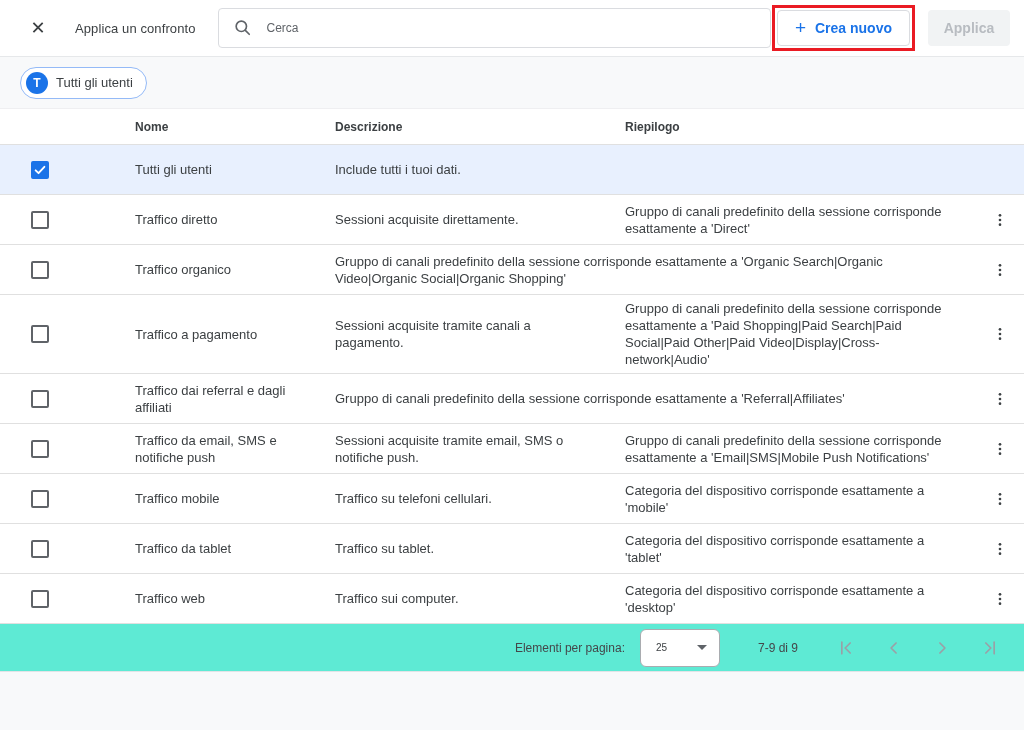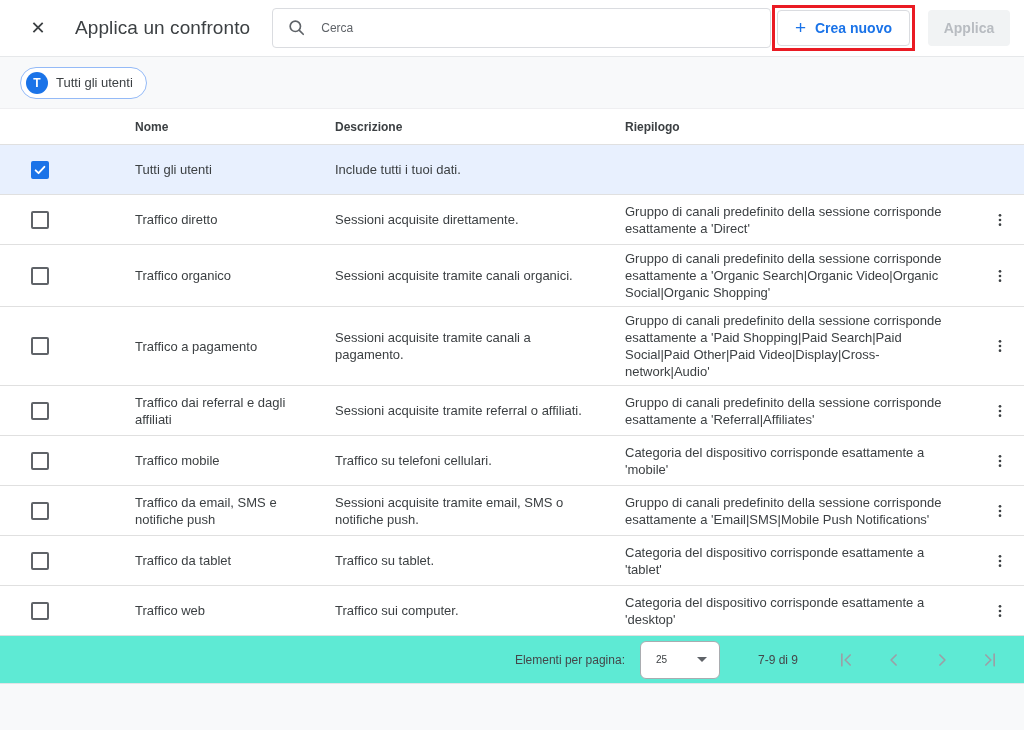--- a/index.html
+++ b/index.html
@@ -4,21 +4,21 @@
 <style>
   * { margin:0; padding:0; box-sizing:border-box; }
   html,body { width:1024px; height:730px; overflow:hidden; background:#fff;
     font-family:"Liberation Sans","DejaVu Sans",sans-serif; color:#3c4043; }
   .app { width:1024px; height:730px; display:flex; flex-direction:column; background:#fff; }
 
   
   .topbar { height:57px; flex:0 0 57px; display:flex; align-items:center; border-bottom:1px solid #e6e8ea; background:#fff; }
   .close-btn { width:24px; height:24px; margin-left:26px; display:flex; align-items:center; justify-content:center;
     font-size:18px; color:#3c4043; cursor:pointer; }
-  .title { font-size:19px; margin-left:25px; white-space:nowrap; color:#3c4043; letter-spacing:.1px; }
+  .title { font-size:13px; margin-left:25px; white-space:nowrap; color:#3c4043; letter-spacing:.1px; }
   .searchbox { flex:1; height:40px; margin-left:22px; border:1px solid #dadce0; border-radius:4px;
     display:flex; align-items:center; padding:0 14px; background:#fff; }
   .searchbox svg { flex:0 0 auto; }
   .searchbox input { border:none; outline:none; flex:1; margin-left:14px; font-size:12px;
     font-family:"Liberation Sans","DejaVu Sans",sans-serif; color:#3c4043; background:transparent; }
   .searchbox input::placeholder { color:#5f6368; }
   .annotation-box { border:3px solid #ea1b23; padding:2px; margin-left:1px; flex:0 0 auto; }
   .create-btn { height:36px; padding:0 17px; background:#fff; border:1px solid #dadce0; border-radius:4px;
     display:flex; align-items:center; gap:9px; color:#1a73e8; font-size:14px; font-weight:bold; cursor:pointer; }
   .create-btn .plus { font-size:19px; font-weight:normal; line-height:1; margin-top:-2px; }
@@ -146,21 +146,20 @@
     </div>
   </div>
 
   <div class="row">
     <div class="col-check">
       <div class="cb">
         
       </div>
     </div>
     <div class="col-name">Traffico organico</div>
-    <div class="col-desc">Sessioni acquisite tramite canali organici.</div>
     <div class="col-sum">Gruppo di canali predefinito della sessione corrisponde esattamente a 'Organic Search|Organic Video|Organic Social|Organic Shopping'</div>
     <div class="col-menu">
       <div class="menu-btn">
         <svg width="16" height="16" viewBox="0 0 24 24">
           <circle cx="12" cy="5" r="2" fill="#3c4043"></circle>
           <circle cx="12" cy="12" r="2" fill="#3c4043"></circle>
           <circle cx="12" cy="19" r="2" fill="#3c4043"></circle>
         </svg>
       </div>
     </div>
@@ -186,62 +185,61 @@
     </div>
   </div>
 
   <div class="row">
     <div class="col-check">
       <div class="cb">
         
       </div>
     </div>
     <div class="col-name">Traffico dai referral e dagli affiliati</div>
-    <div class="col-desc">Sessioni acquisite tramite referral o affiliati.</div>
     <div class="col-sum">Gruppo di canali predefinito della sessione corrisponde esattamente a 'Referral|Affiliates'</div>
+    <div class="col-menu">
+      <div class="menu-btn">
+        <svg width="16" height="16" viewBox="0 0 24 24">
+          <circle cx="12" cy="5" r="2" fill="#3c4043"></circle>
+          <circle cx="12" cy="12" r="2" fill="#3c4043"></circle>
+          <circle cx="12" cy="19" r="2" fill="#3c4043"></circle>
+        </svg>
+      </div>
+    </div>
+  </div>
+
+  <div class="row">
+    <div class="col-check">
+      <div class="cb">
+        
+      </div>
+    </div>
+    <div class="col-name">Traffico da email, SMS e notifiche push</div>
+    <div class="col-desc">Sessioni acquisite tramite email, SMS o notifiche push.</div>
+    <div class="col-sum">Gruppo di canali predefinito della sessione corrisponde esattamente a 'Email|SMS|Mobile Push Notifications'</div>
     <div class="col-menu">
       <div class="menu-btn">
         <svg width="16" height="16" viewBox="0 0 24 24">
           <circle cx="12" cy="5" r="2" fill="#3c4043"></circle>
           <circle cx="12" cy="12" r="2" fill="#3c4043"></circle>
           <circle cx="12" cy="19" r="2" fill="#3c4043"></circle>
         </svg>
       </div>
     </div>
   </div>
 
   <div class="row">
     <div class="col-check">
       <div class="cb">
         
       </div>
     </div>
     <div class="col-name">Traffico mobile</div>
     <div class="col-desc">Traffico su telefoni cellulari.</div>
     <div class="col-sum">Categoria del dispositivo corrisponde esattamente a 'mobile'</div>
-    <div class="col-menu">
-      <div class="menu-btn">
-        <svg width="16" height="16" viewBox="0 0 24 24">
-          <circle cx="12" cy="5" r="2" fill="#3c4043"></circle>
-          <circle cx="12" cy="12" r="2" fill="#3c4043"></circle>
-          <circle cx="12" cy="19" r="2" fill="#3c4043"></circle>
-        </svg>
-      </div>
-    </div>
-  </div>
-
-  <div class="row">
-    <div class="col-check">
-      <div class="cb">
-        
-      </div>
-    </div>
-    <div class="col-name">Traffico da email, SMS e notifiche push</div>
-    <div class="col-desc">Sessioni acquisite tramite email, SMS o notifiche push.</div>
-    <div class="col-sum">Gruppo di canali predefinito della sessione corrisponde esattamente a 'Email|SMS|Mobile Push Notifications'</div>
     <div class="col-menu">
       <div class="menu-btn">
         <svg width="16" height="16" viewBox="0 0 24 24">
           <circle cx="12" cy="5" r="2" fill="#3c4043"></circle>
           <circle cx="12" cy="12" r="2" fill="#3c4043"></circle>
           <circle cx="12" cy="19" r="2" fill="#3c4043"></circle>
         </svg>
       </div>
     </div>
   </div>

